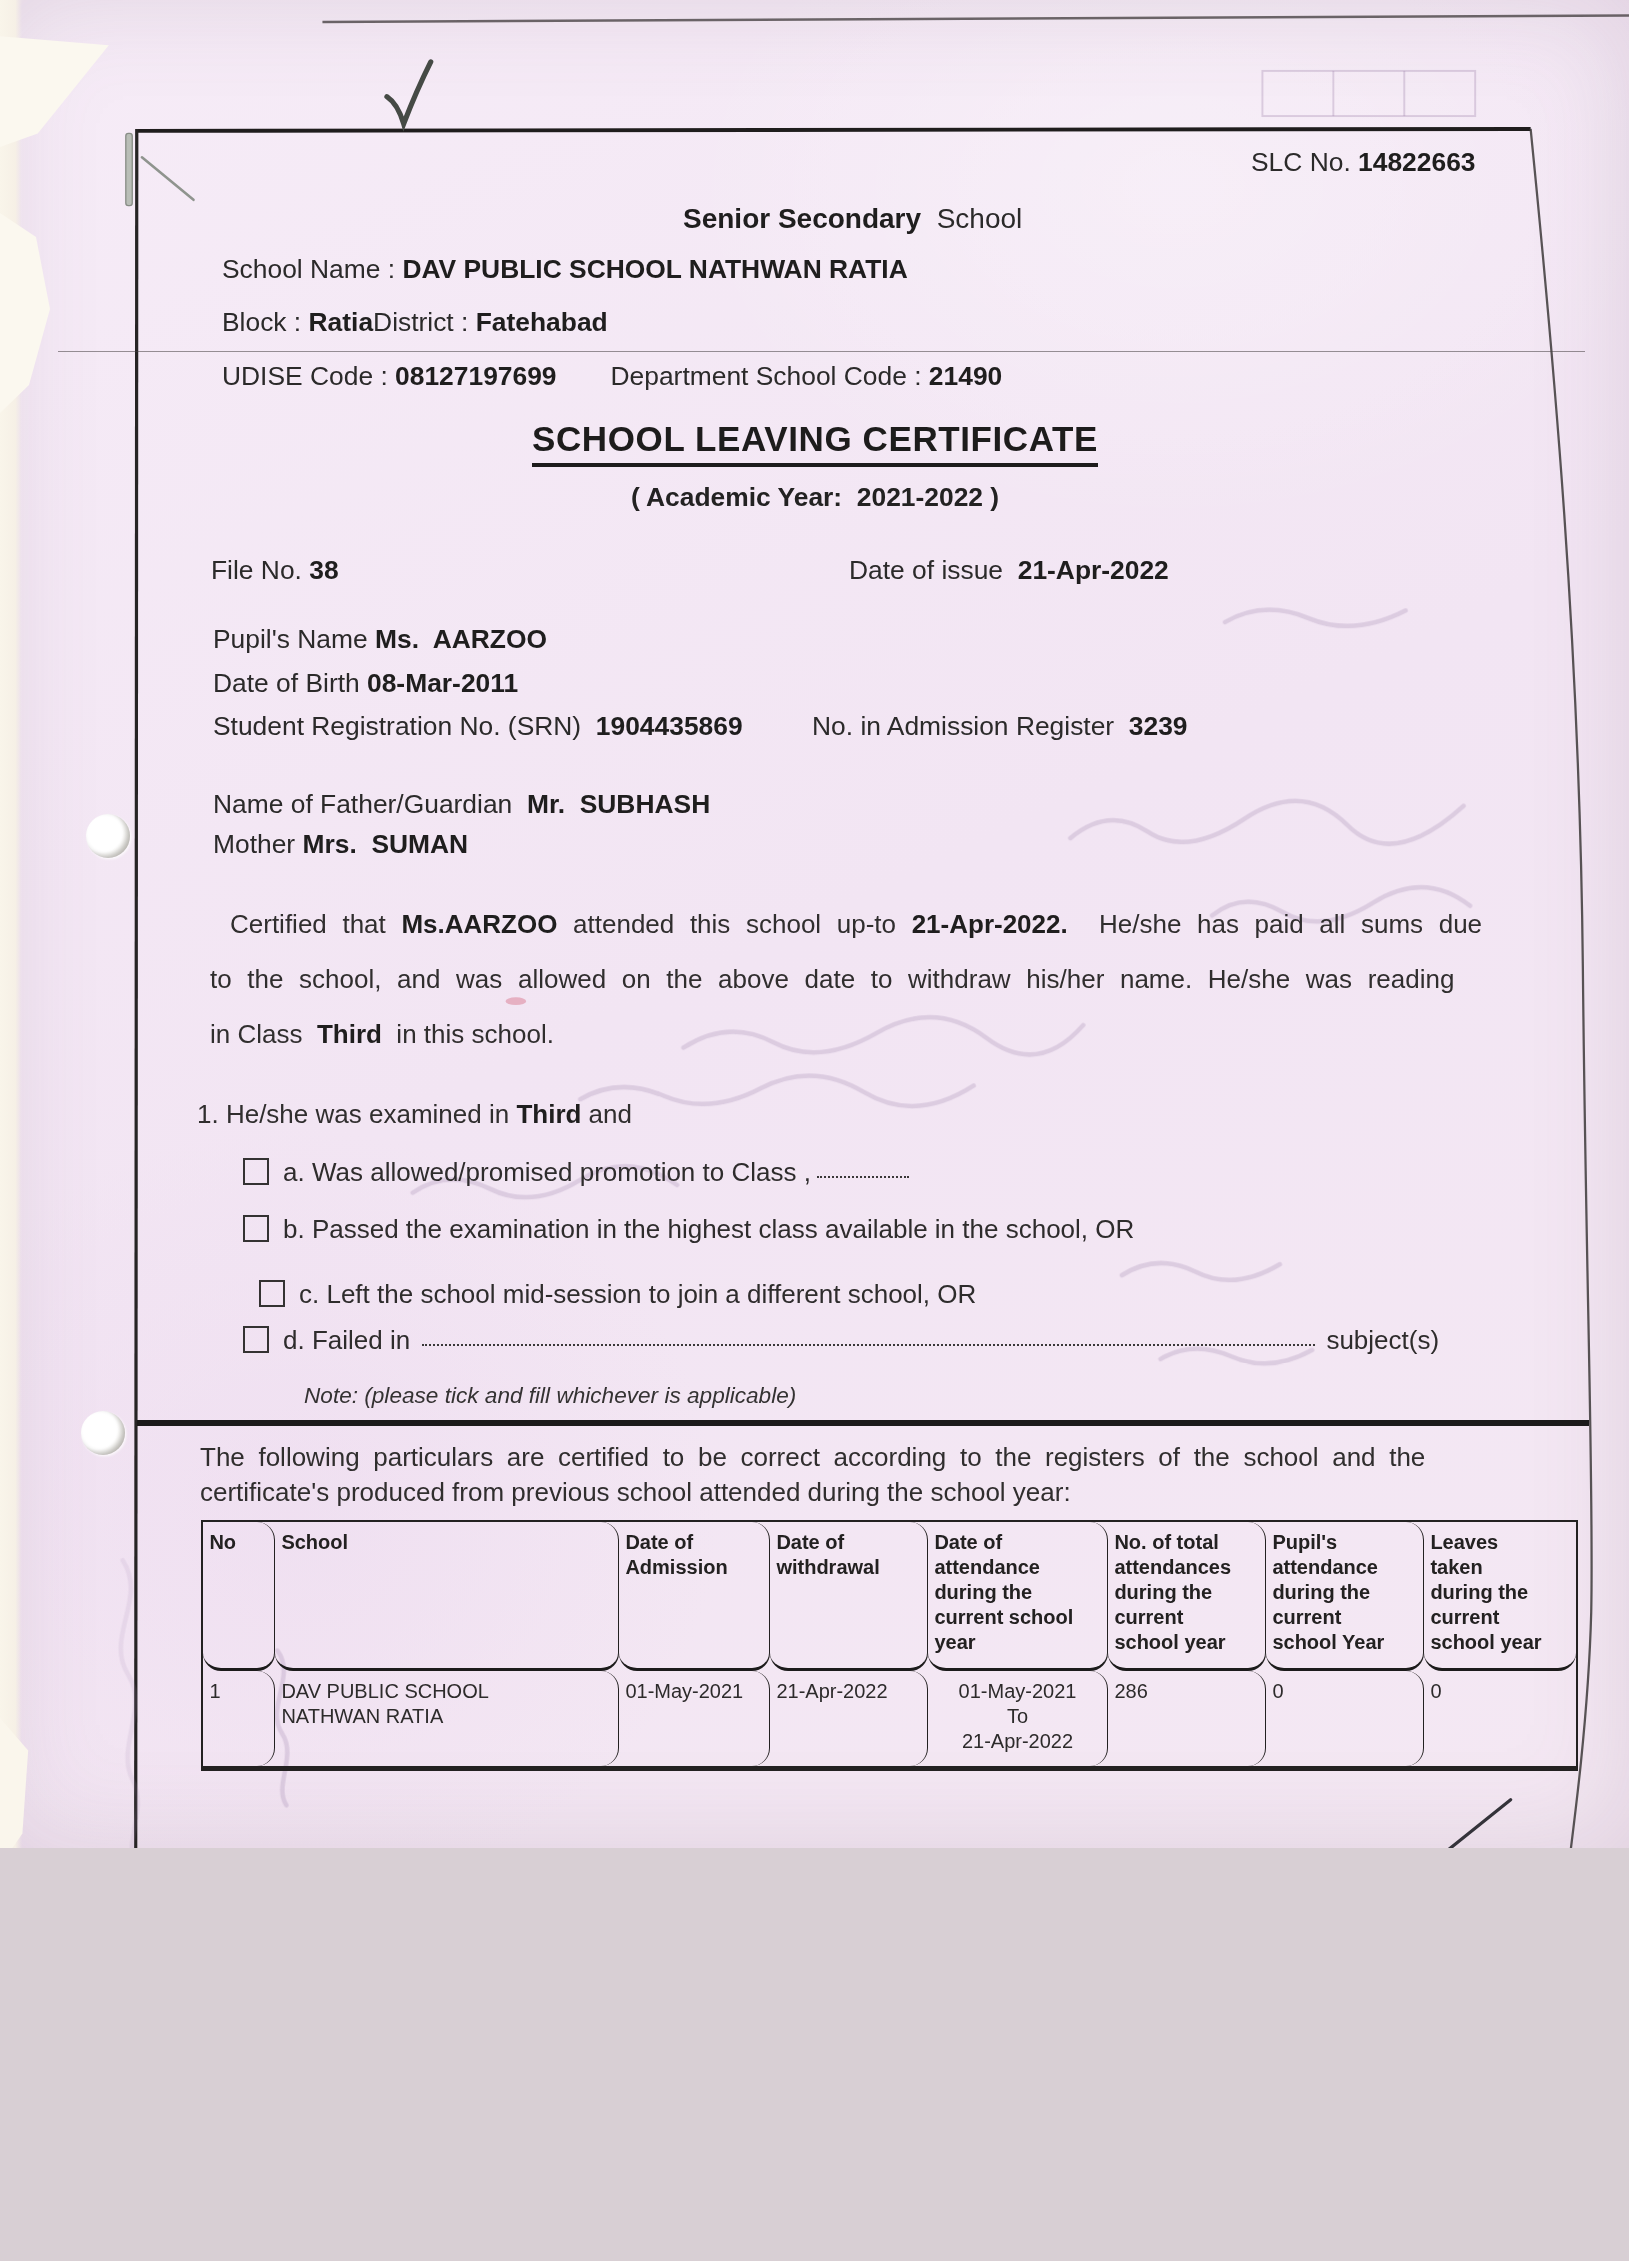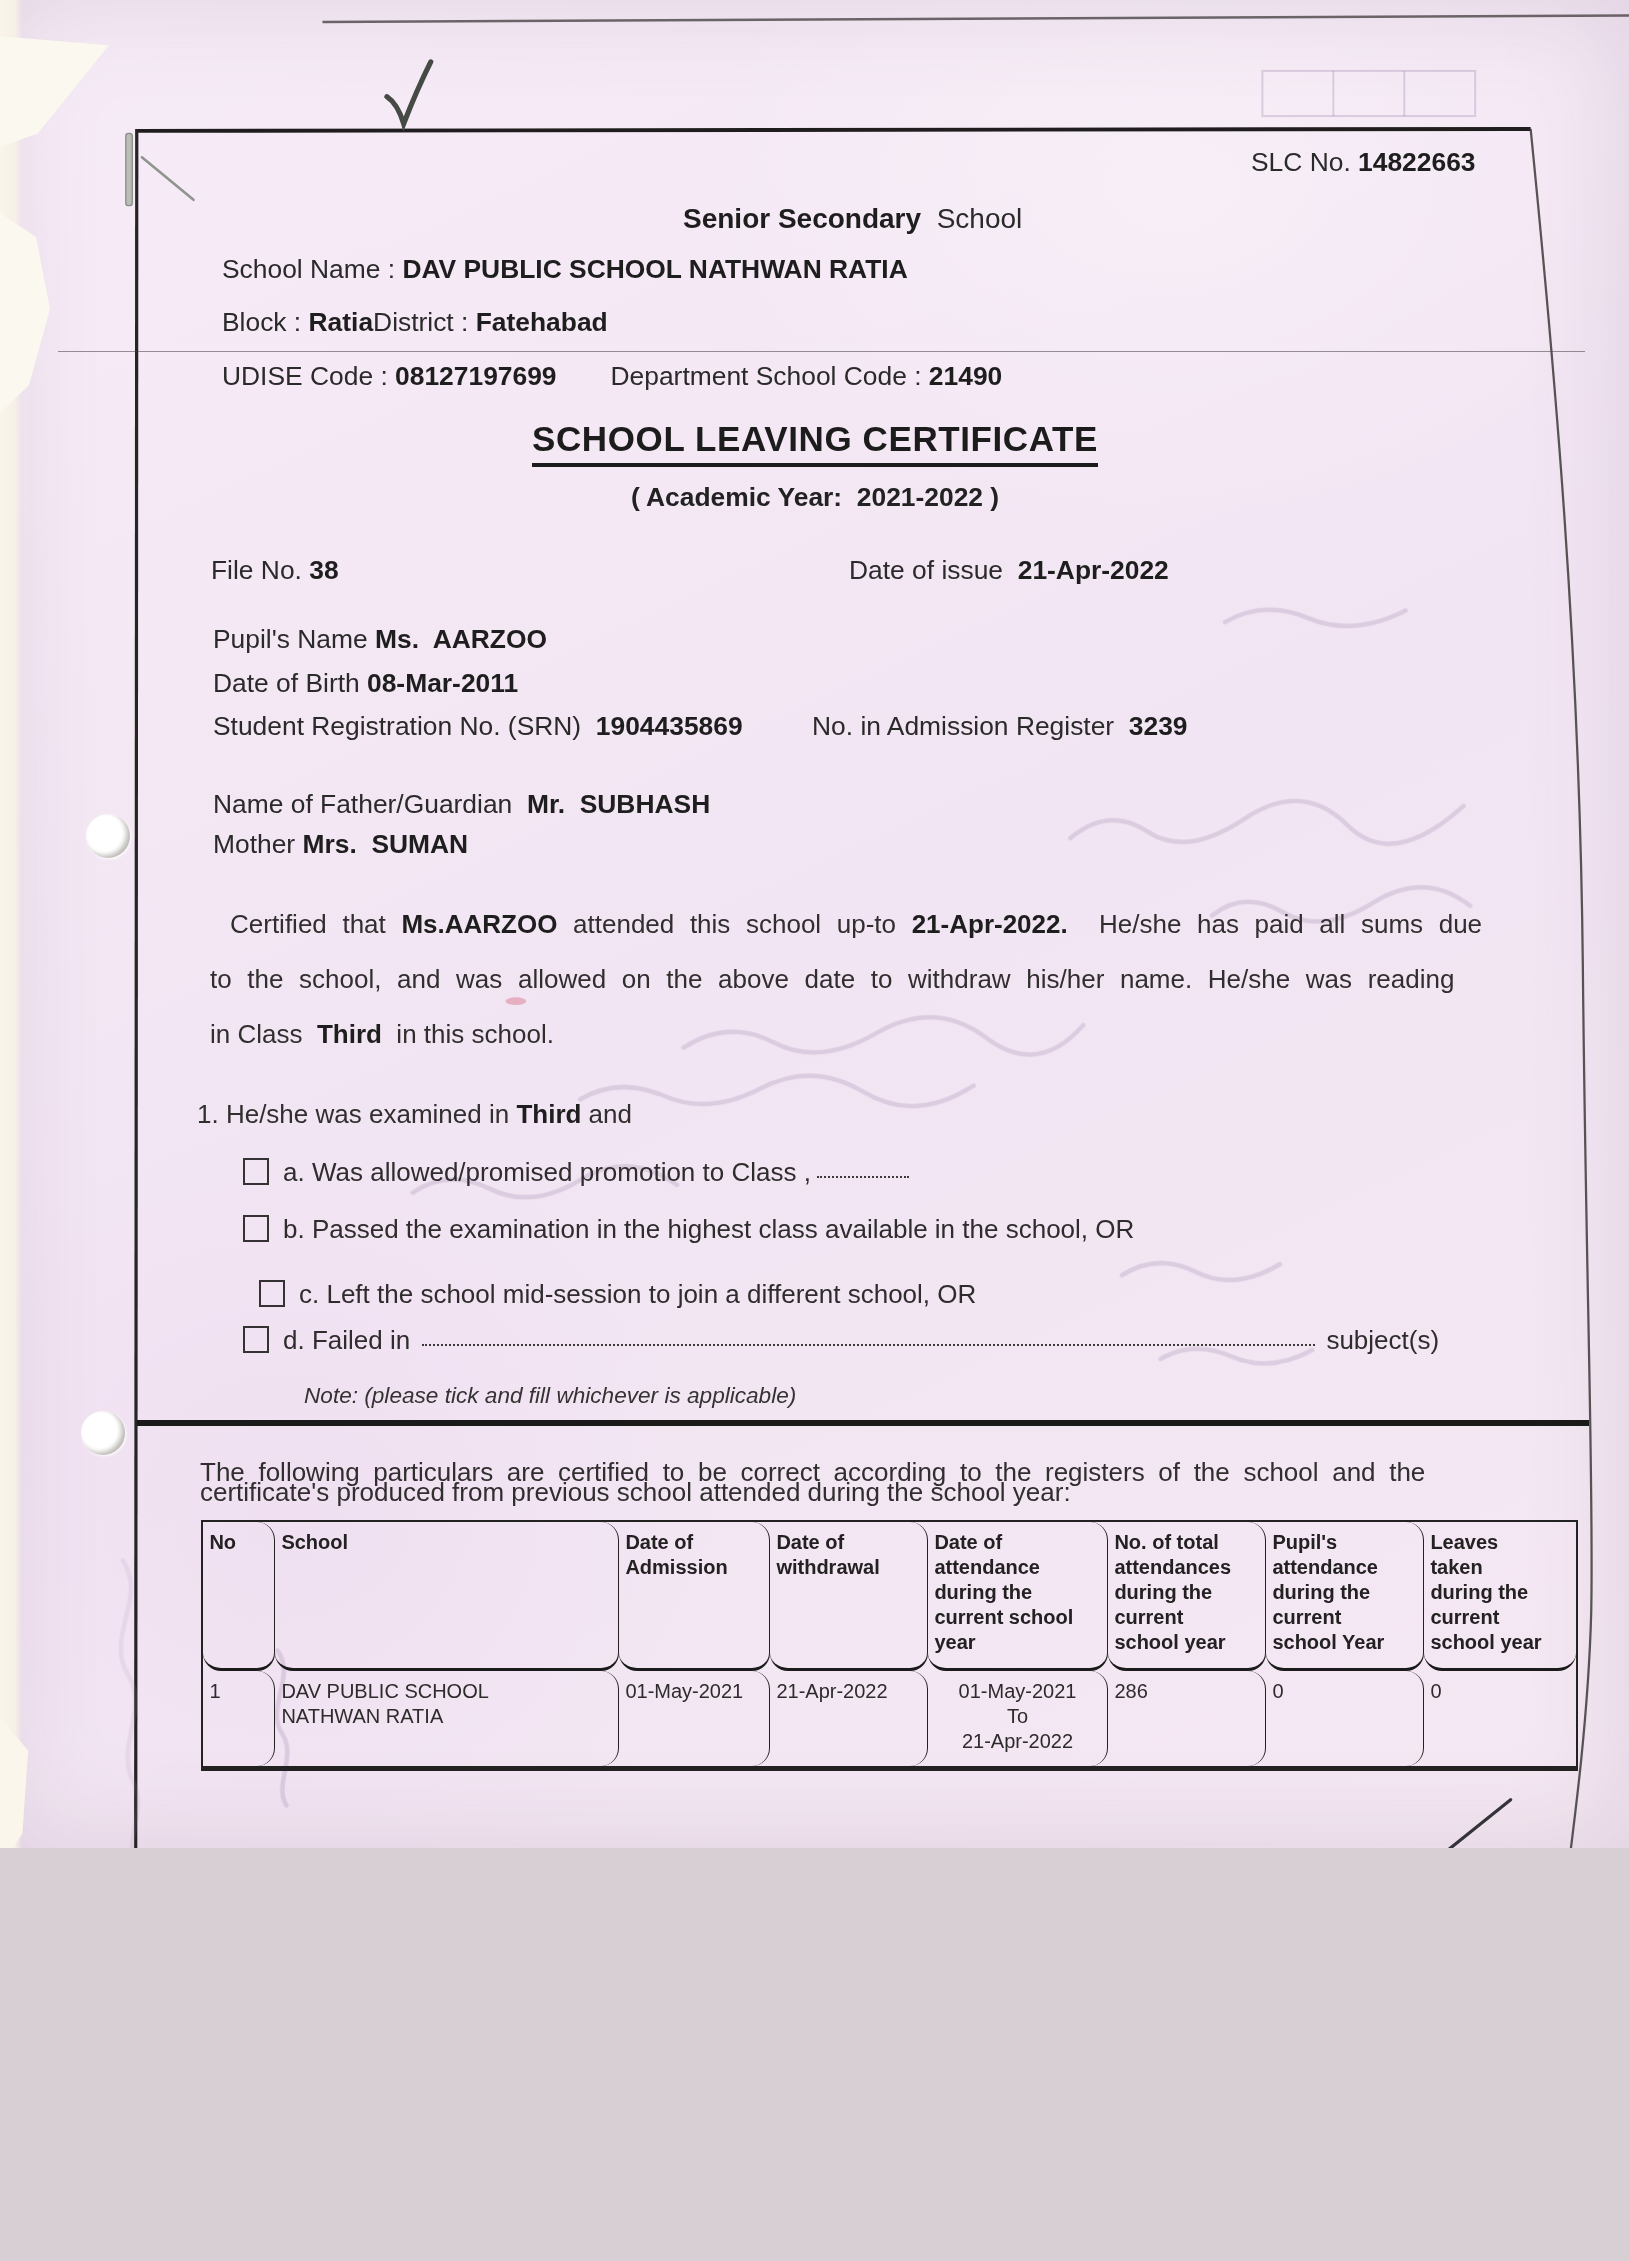--- a/index.html
+++ b/index.html
@@ -28,21 +28,21 @@
   
   .t{line-height:1.2;}
   .slc{font-size:26.4px;}
   .center-head{font-size:28px;}
   .row{font-size:26.4px;}
   .title{font-size:35px;font-weight:bold;letter-spacing:0.6px;color:#1d1c1c;
          border-bottom:4.5px solid #1d1c1c;padding-bottom:5.2px;text-align:center;}
   .acad{font-size:26.4px;font-weight:bold;color:#232222;}
   .para{font-size:26px;color:#302e2e;}
   .ws1{word-spacing:8.4px;}
-  .ws2{word-spacing:6.4px;margin-top:15px;}
+  .ws2{word-spacing:6.4px;}
   .optbox{width:22px;height:23px;border:2.6px solid #343232;background:transparent;flex:none;margin-top:1.3px;}
   .opt{display:flex;align-items:flex-start;font-size:26px;color:#2e2c2c;}
   .opt .lbl{margin-left:14px;}
   .dotted-short{display:inline-block;width:92px;border-bottom:2.6px dotted #3a3838;height:19.3px;margin-left:6.4px;}
   .dotted-long{display:inline-block;width:893px;border-bottom:2.6px dotted #3a3838;height:19.3px;margin:0 11.6px;}
   .note{font-size:22.6px;font-style:italic;color:#343232;}
   .hr-thick{height:5.8px;background:#1b1a1a;}
   .hr-thin{height:1.3px;background:rgba(70,64,66,0.55);}
   
   .tbl{display:grid;grid-template-columns:72px 344px 151px 158px 180px 158px 158px 152px;

